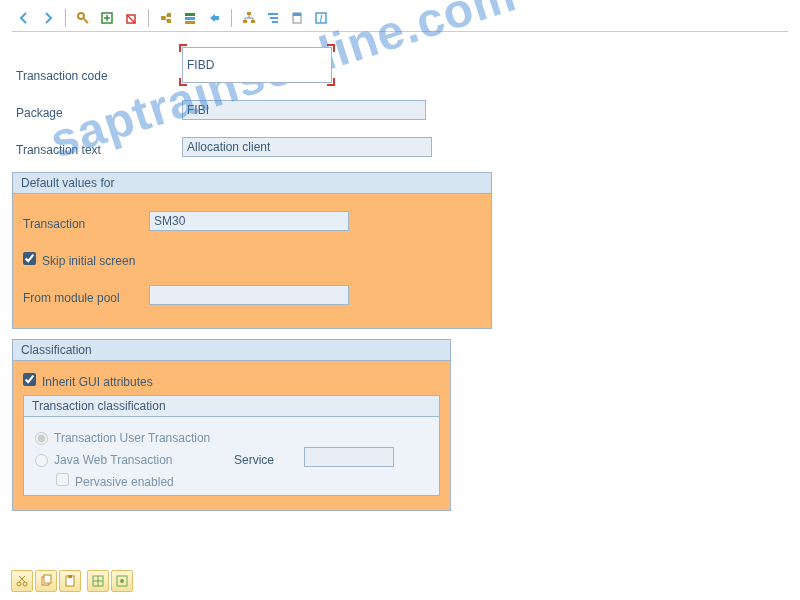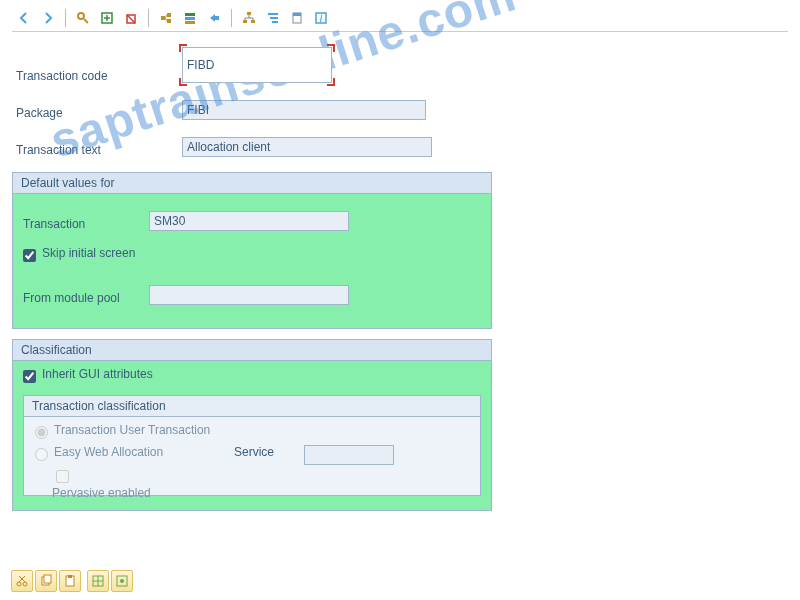--- a/index.html
+++ b/index.html
@@ -15,27 +15,27 @@
   .ro-field { background:#e7eef6; border:1px solid #9fb6cc; height:20px; padding:2px 4px; color:#3b5b7a; }
   .ed-field { background:#fff; border:1px solid #9fb6cc; height:36px; padding:2px 4px; color:#3b5b7a;}
   .ed-field.focus { outline:none;}
   .hlbox { position:relative;}
   .hl-tl, .hl-tr, .hl-bl, .hl-br { position:absolute; width:8px; height:8px; border:2px solid #d23a2e;}
   .hl-tl { top:-3px; left:-3px; border-right:none; border-bottom:none;}
   .hl-tr { top:-3px; right:-3px; border-left:none; border-bottom:none;}
   .hl-bl { bottom:-3px; left:-3px; border-right:none; border-top:none;}
   .hl-br { bottom:-3px; right:-3px; border-left:none; border-top:none;}
   
-  .group { border:1px solid #9fb6cc; margin:10px 0 6px 0; background:#86efac; position:relative; padding:4px 6px 8px 6px;}
+  .group { border:1px solid #9fb6cc; margin:10px 0 6px 0; background:#fdba74; position:relative; padding:4px 6px 8px 6px;}
   .group > .title { background:#d7e4f2; border-bottom:1px solid #9fb6cc; margin:-4px -6px 6px -6px; padding:3px 8px; color:#3b5b7a;}
   .inner-group { border:1px solid #9fb6cc; margin:6px 4px; padding:4px 6px 6px 6px; background:#eef3f9;}
   .inner-group > .ititle { background:#e4edf6; border-bottom:1px solid #9fb6cc; margin:-4px -6px 6px -6px; padding:3px 8px; color:#3b5b7a;}
-  .cb-row, .rb-row { display:flex; align-items:flex-start; height:22px;}
+  .cb-row, .rb-row { display:flex; align-items:flex-end; height:22px;}
   .cb, .rb { margin-right:6px;}
-  .indent { padding-left:22px;flex-direction:column;}
+  .indent { padding-left:22px;}
   input[type=checkbox], input[type=radio]{ accent-color:#3b5b7a; }
   
   .bottom-bar { position:absolute; left:10px; bottom:8px; display:flex; align-items:center;}
   .bt-btn { width:22px; height:22px; display:flex; align-items:center;justify-content:center; margin:0 1px; border:1px solid #e0c060; background:linear-gradient(#fff6d6,#f6e3a0); border-radius:2px; cursor:pointer;}
   .bt-sep{width:4px;}
   
   .wm { position:absolute; left:40px; top:40px; color:rgba(60,130,210,0.45); font-size:48px; font-weight:bold; transform:rotate(-18deg); pointer-events:none; letter-spacing:1px;}
   svg { display:block;}
 </style>
 </head>
@@ -157,36 +157,36 @@
     <div class="cb-row">
       <input type="checkbox" class="cb" checked="" style="">
       <span style="color:#3b5b7a">Skip initial screen</span>
     </div>
     <div class="row">
       <div class="lbl" style="width:130px">From module pool</div>
       <div class="ro-field" style="width:200px"></div>
     </div>
   </div>
 
-  <div class="group" style="width:480px">
+  <div class="group" style="width:439px">
     <div class="title">Classification</div>
     <div class="cb-row">
       <input type="checkbox" class="cb" checked="" style="">
       <span style="color:#3b5b7a">Inherit GUI attributes</span>
     </div>
 
     <div class="inner-group">
       <div class="ititle">Transaction classification</div>
       <div class="rb-row">
         <input type="radio" name="tc" class="rb" checked="" disabled="" style="">
         <span style="color:#7a94ab">Transaction User Transaction</span>
       </div>
       <div class="rb-row">
         <input type="radio" name="tc" class="rb" disabled="" style="">
-        <span style="color:#7a94ab;width:180px;display:inline-block">Easy Web Allocation</span>
+        <span style="color:#7a94ab;width:180px;display:inline-block">Java Web Transaction</span>
         <span style="color:#3b5b7a;width:70px;display:inline-block">Service</span>
         <div class="ro-field" style="width:90px"></div>
       </div>
       <div class="cb-row indent">
         <input type="checkbox" class="cb" disabled="" style="">
         <span style="color:#7a94ab">Pervasive enabled</span>
       </div>
     </div>
 
   </div>

